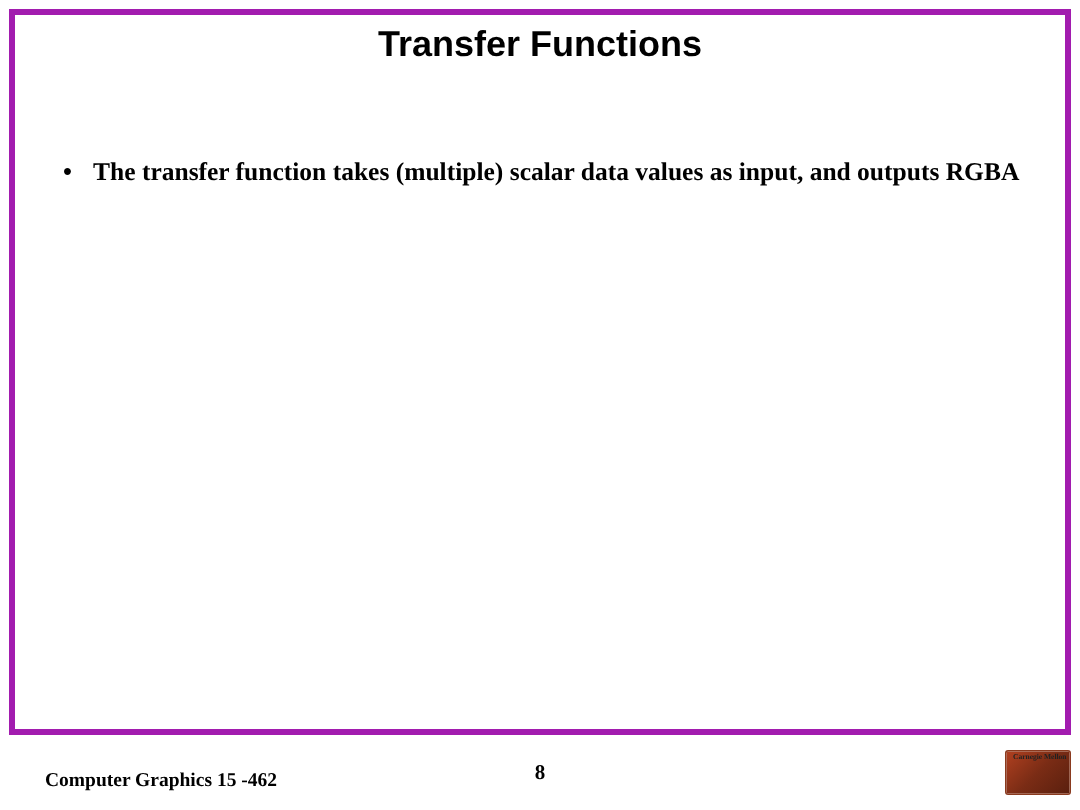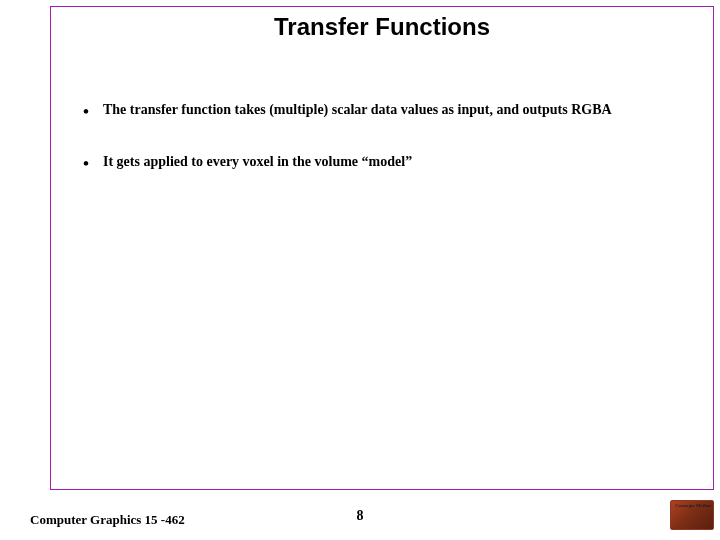--- a/index.html
+++ b/index.html
@@ -9,41 +9,40 @@
     background: #fff;
     font-family: "Times New Roman", Times, serif;
     position: relative;
   }
   .slide-frame {
     position: absolute;
     top: 6px;
     left: 6px;
     right: 6px;
     bottom: 50px;
-    border: 1px solid #a21caf;
-    margin-left: 44px;
+    border: 4px solid #a21caf;
   }
   .title {
     font-family: Arial, Helvetica, sans-serif;
     font-weight: bold;
     font-size: 24px;
     text-align: center;
     padding-top: 6px;
     padding-bottom: 20px;
   }
   .content {
     padding: 40px 28px 0 28px;
   }
   ul.bullets {
     list-style: none;
   }
   ul.bullets li {
     position: relative;
     padding-left: 24px;
-    font-size: 14px;
+    font-size: 17px;
     font-weight: bold;
     line-height: 1.3;
     margin-bottom: 34px;
   }
   ul.bullets li::before {
     content: "•";
     position: absolute;
     left: 4px;
     top: 0;
     font-size: 17px;
@@ -95,21 +94,20 @@
   }
 </style>
 </head>
 <body>
 
 <div class="slide-frame">
   <div class="title">Transfer Functions</div>
   <div class="content">
     <ul class="bullets">
       <li>The transfer function takes (multiple) scalar data values as input, and outputs RGBA</li>
-      <li>It gets applied to every voxel in the volume “model”</li>
     </ul>
   </div>
 </div>
 
 <div class="footer">
   <div class="footer-left">Computer Graphics 15 -462</div>
   <div class="footer-center">8</div>
   <div class="footer-logo">
     <div class="footer-logo-text">Carnegie Mellon</div>
   </div>

